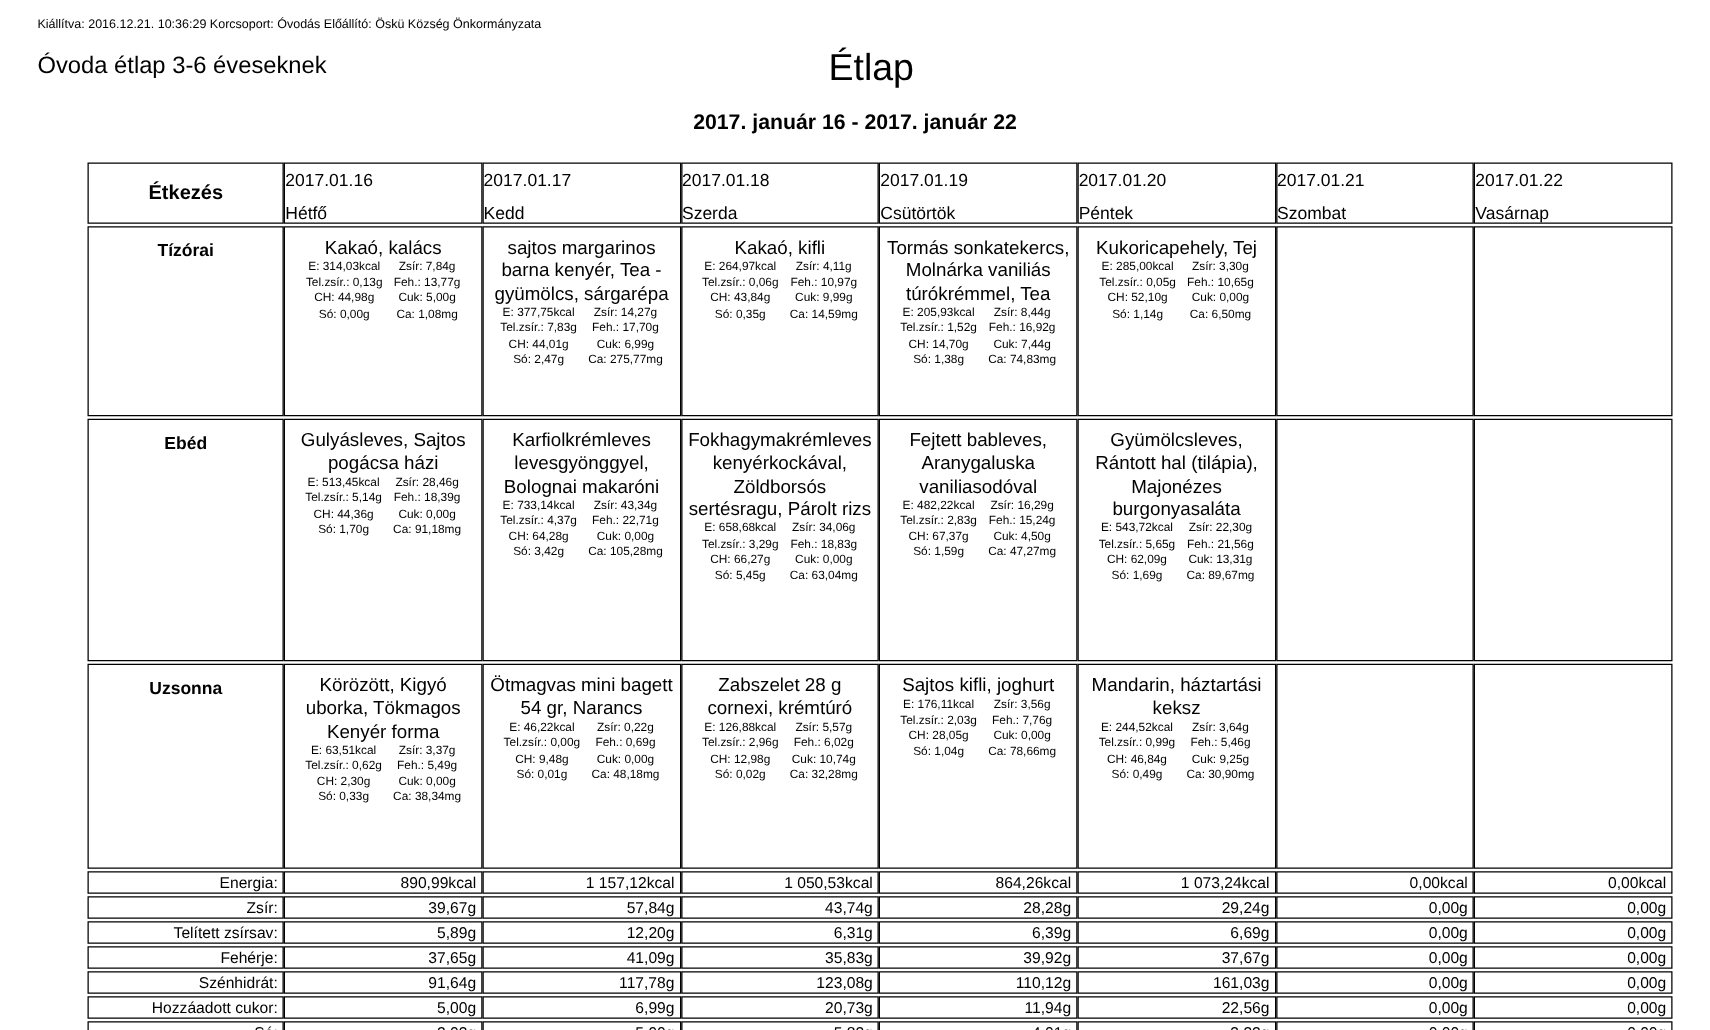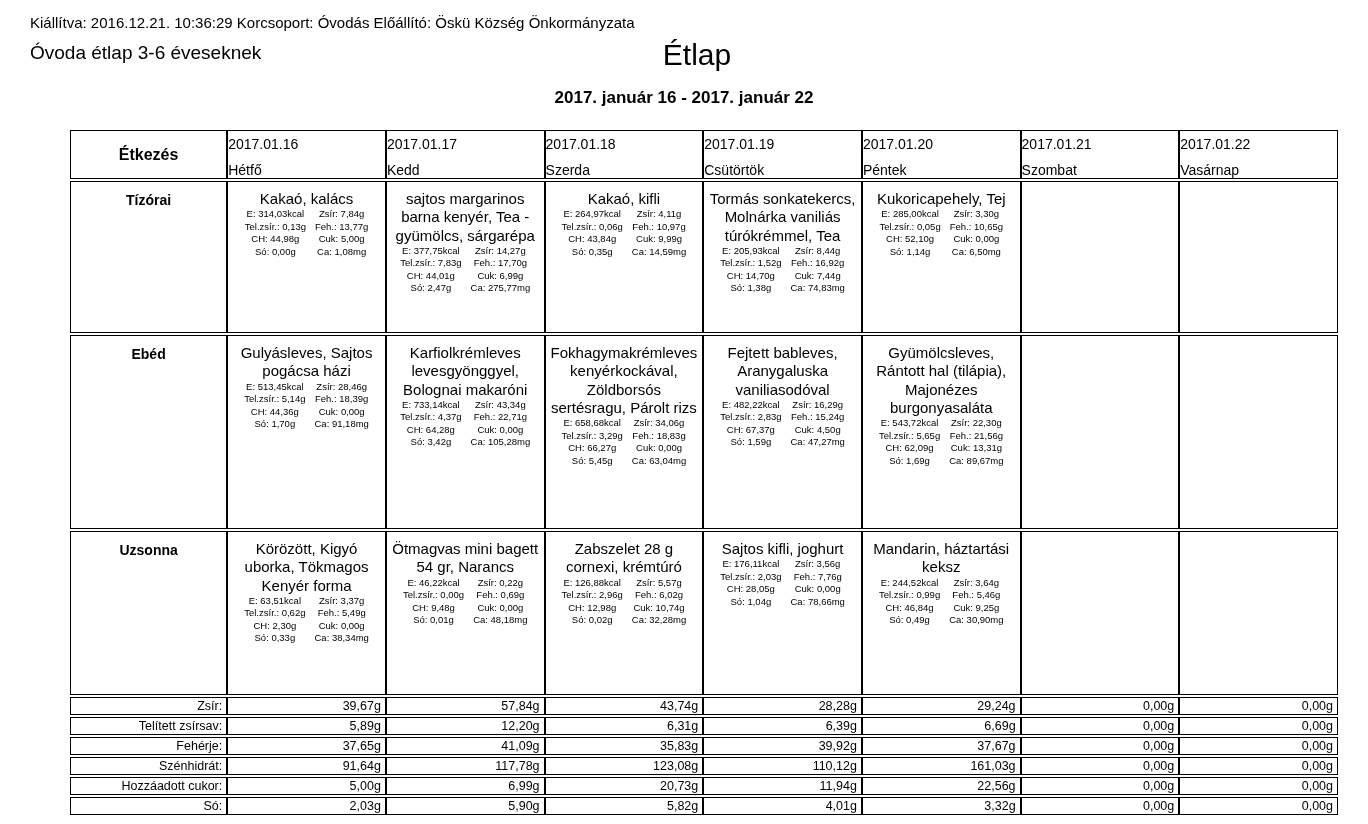--- a/index.html
+++ b/index.html
@@ -6,21 +6,21 @@
   html, body { background: #ffffff; }
   body {
     width: 1368px; height: 824px;
     position: relative;
     font-family: "Liberation Sans", sans-serif;
     color: #000;
     overflow: hidden;
   }
   .meta-line {
     position: absolute; left: 30px; top: 14px;
-    font-size: 15px;
+    font-size: 10px;
   }
   .left-title {
     position: absolute; left: 30px; top: 42px;
     font-size: 19px;
   }
   .main-title {
     position: absolute; left: 0; right: 0; top: 38px;
     text-align: center; font-size: 30px; padding-left: 26px;
   }
   .date-range {
@@ -337,20 +337,30 @@
 Feh.: 5,46g
 Cuk: 9,25g
 Ca: 30,90mg</div>
       </div>
     </td>
     <td class="mcell"></td>
     <td class="mcell"></td>
   </tr>
 
   <tr class="srow">
+    <td class="slabel">Energia:</td>
+    <td>890,99kcal</td>
+    <td>1 157,12kcal</td>
+    <td>1 050,53kcal</td>
+    <td>864,26kcal</td>
+    <td>1 073,24kcal</td>
+    <td>0,00kcal</td>
+    <td>0,00kcal</td>
+  </tr>
+  <tr class="srow">
     <td class="slabel">Zsír:</td>
     <td>39,67g</td>
     <td>57,84g</td>
     <td>43,74g</td>
     <td>28,28g</td>
     <td>29,24g</td>
     <td>0,00g</td>
     <td>0,00g</td>
   </tr>
   <tr class="srow">

